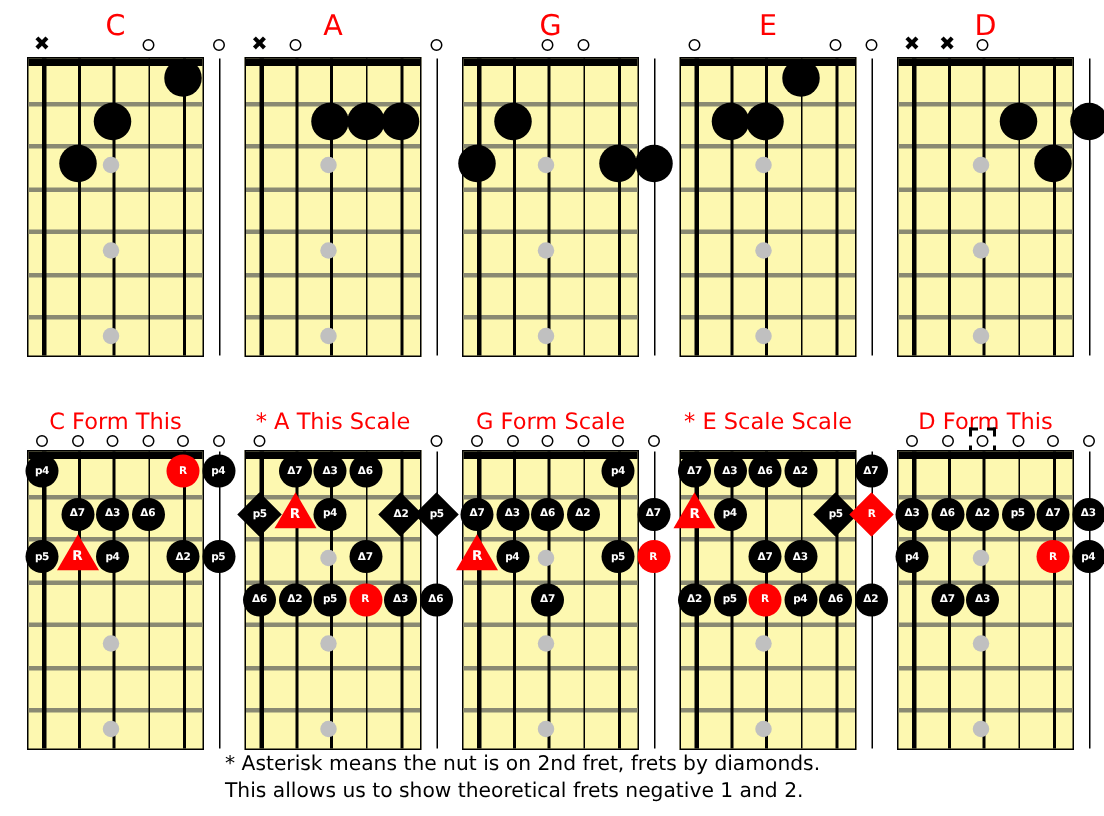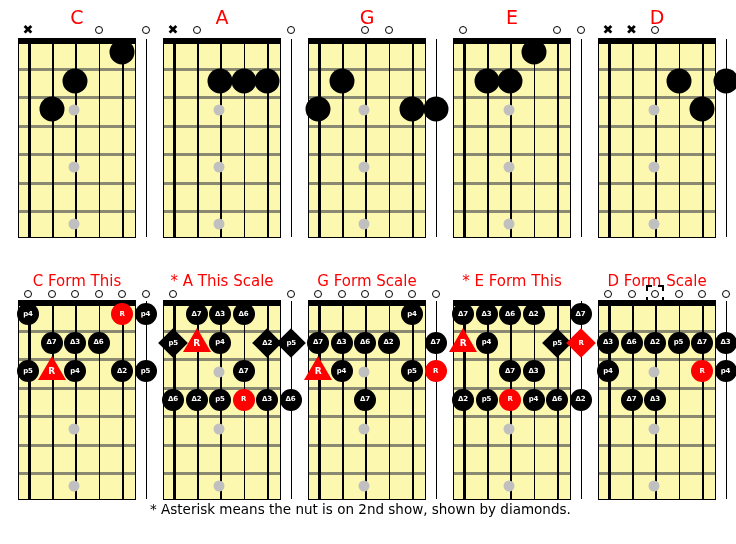--- a/index.html
+++ b/index.html
@@ -445,21 +445,21 @@
     </div>
     <div class="note circle" style="left: 412px; top: 371.25px;">
       <span class="lbl">p5</span>
     </div>
     <div class="note circle red" style="left: 435.5px; top: 371.25px;">
       <span class="lbl">R</span>
     </div>
     <div class="note circle" style="left: 365px; top: 399.75px;">
       <span class="lbl">Δ7</span>
     </div>
-    <div class="diag-title small" style="left: 453px; width: 118px; top: 272px;">* E Form This</div>
+    <div class="diag-title small" style="left: 453px; width: 118px; top: 272px;">* E Scale Scale</div>
     <div class="fb" style="left: 453px; top: 300px; width: 118px; height: 199.5px;">
       <div class="nut" style="left: 0px; right: 0px; top: 0px; height: 5px;"></div>
       <div class="fret" style="top: 28.5px;"></div>
       <div class="fret" style="top: 57px;"></div>
       <div class="fret" style="top: 85.5px;"></div>
       <div class="fret" style="top: 114px;"></div>
       <div class="fret" style="top: 142.5px;"></div>
       <div class="fret" style="top: 171px;"></div>
       <div class="string" style="left: 9px; width: 2.5px;"></div>
       <div class="string" style="left: 32.5px; width: 2.5px;"></div>
@@ -515,21 +515,21 @@
     </div>
     <div class="note circle" style="left: 533.5px; top: 399.75px;">
       <span class="lbl">p4</span>
     </div>
     <div class="note circle" style="left: 557px; top: 399.75px;">
       <span class="lbl">Δ6</span>
     </div>
     <div class="note circle" style="left: 580.5px; top: 399.75px;">
       <span class="lbl">Δ2</span>
     </div>
-    <div class="diag-title small" style="left: 598px; width: 118px; top: 272px;">D Form Scale</div>
+    <div class="diag-title small" style="left: 598px; width: 118px; top: 272px;">D Form This</div>
     <div class="markers" style="left: 598px; top: 288px; width: 118px;">
       <div class="marker" style="left: 4px;">
         <span class="o"></span>
       </div>
       <div class="marker" style="left: 27.5px;">
         <span class="o"></span>
       </div>
       <div class="marker boxed" style="left: 51px;">
         <span class="o"></span>
       </div>
@@ -590,14 +590,15 @@
     </div>
     <div class="note circle" style="left: 631.5px; top: 399.75px;">
       <span class="lbl">Δ7</span>
     </div>
     <div class="note circle" style="left: 655px; top: 399.75px;">
       <span class="lbl">Δ3</span>
     </div>
   </div>
 
 <div class="footer">
-  <div>* Asterisk means the nut is on 2nd show, shown by diamonds.</div>
+  <div>* Asterisk means the nut is on 2nd fret, frets by diamonds.</div>
+  <div>This allows us to show theoretical frets negative 1 and 2.</div>
 </div>
 
 </body></html>

